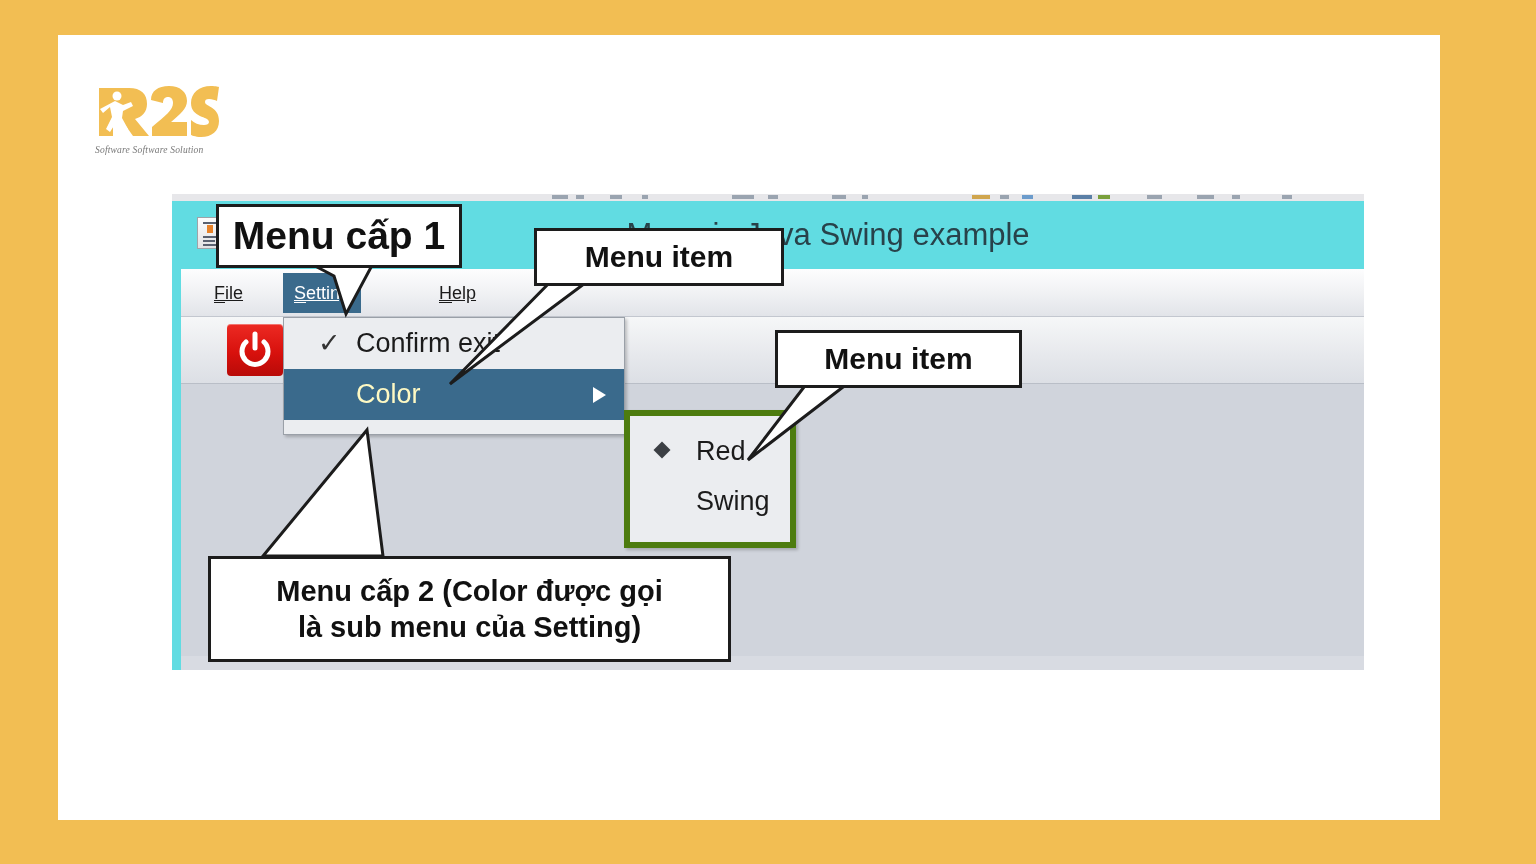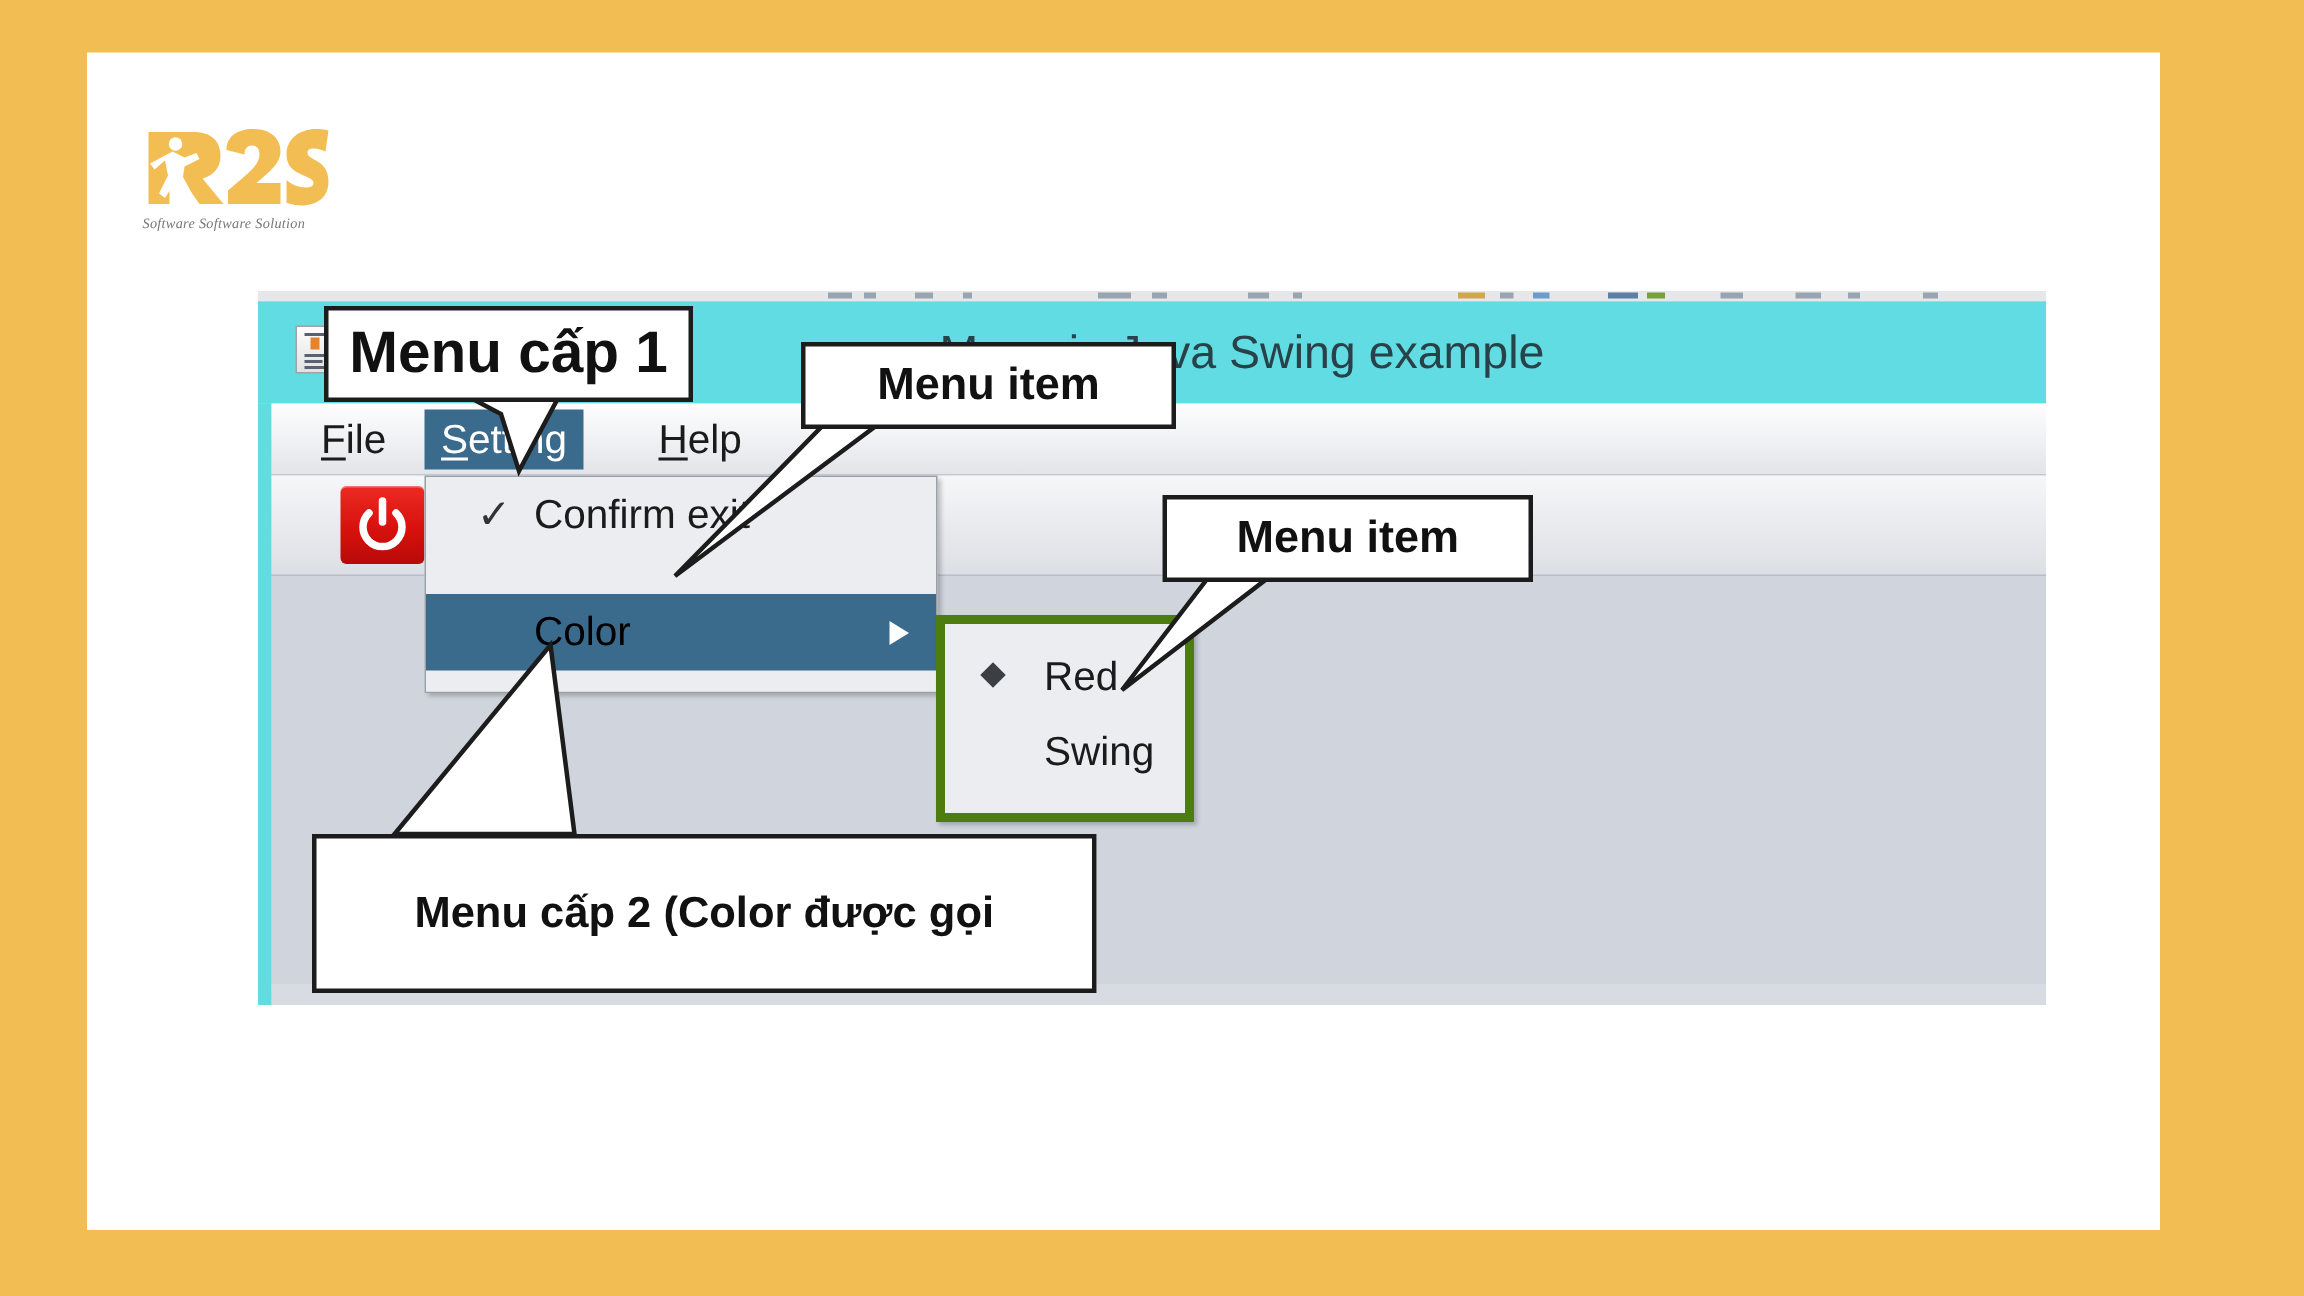--- a/index.html
+++ b/index.html
@@ -110,24 +110,25 @@
     background: linear-gradient(180deg,#fdfdfe 0%,#f2f3f5 45%,#e2e4e9 100%);
     border-bottom: 1px solid #c3c7cf;
     box-sizing: border-box;
   }
   .menu-top {
     position: absolute;
     top: 4px;
     height: 40px;
     line-height: 40px;
     padding: 0 11px;
-    font-size: 27px;
+    font-size: 18px;
     color: #1b1b1b;
     white-space: nowrap;
     cursor: default;
+    text-decoration: underline;
   }
   .menu-top.active { background: #3A6A8C; color: #ffffff; }
   .mn { text-decoration: underline; text-underline-offset: 3px; }
 
   #toolbar {
     position: absolute;
     left: 9px; top: 123px;
     width: 1183px;
     height: 67px;
     background: linear-gradient(180deg,#f6f7f8 0%,#e6e8ec 60%,#dcdfe5 100%);
@@ -172,21 +173,21 @@
   .mi {
     position: relative;
     height: 51px;
     line-height: 51px;
     font-size: 27px;
     color: #1b1b1b;
     padding-left: 72px;
     white-space: nowrap;
     cursor: default;
   }
-  .mi.sel { background: #3A6A8C; color: #000000; margin-top: 27px; }
+  .mi.sel { background: #3A6A8C; color: #fef9c3; }
   .mi .check {
     position: absolute; left: 34px; top: 0;
     font-size: 27px; color: #333;
   }
   .mi .arrow {
     position: absolute; right: 18px; top: 18px;
     width: 0; height: 0;
     border-left: 13px solid #ffffff;
     border-top: 8px solid transparent;
     border-bottom: 8px solid transparent;
@@ -388,16 +389,17 @@
     <span>Menu item</span>
   </div>
 
   <div class="callout" id="callout-item2">
     <span>Menu item</span>
   </div>
 
   <div class="callout" id="callout-level2">
     <div>
       <div>Menu cấp 2 (Color được gọi</div>
+      <div>là sub menu của Setting)</div>
     </div>
   </div>
 
 </div>
 
 </body></html>

